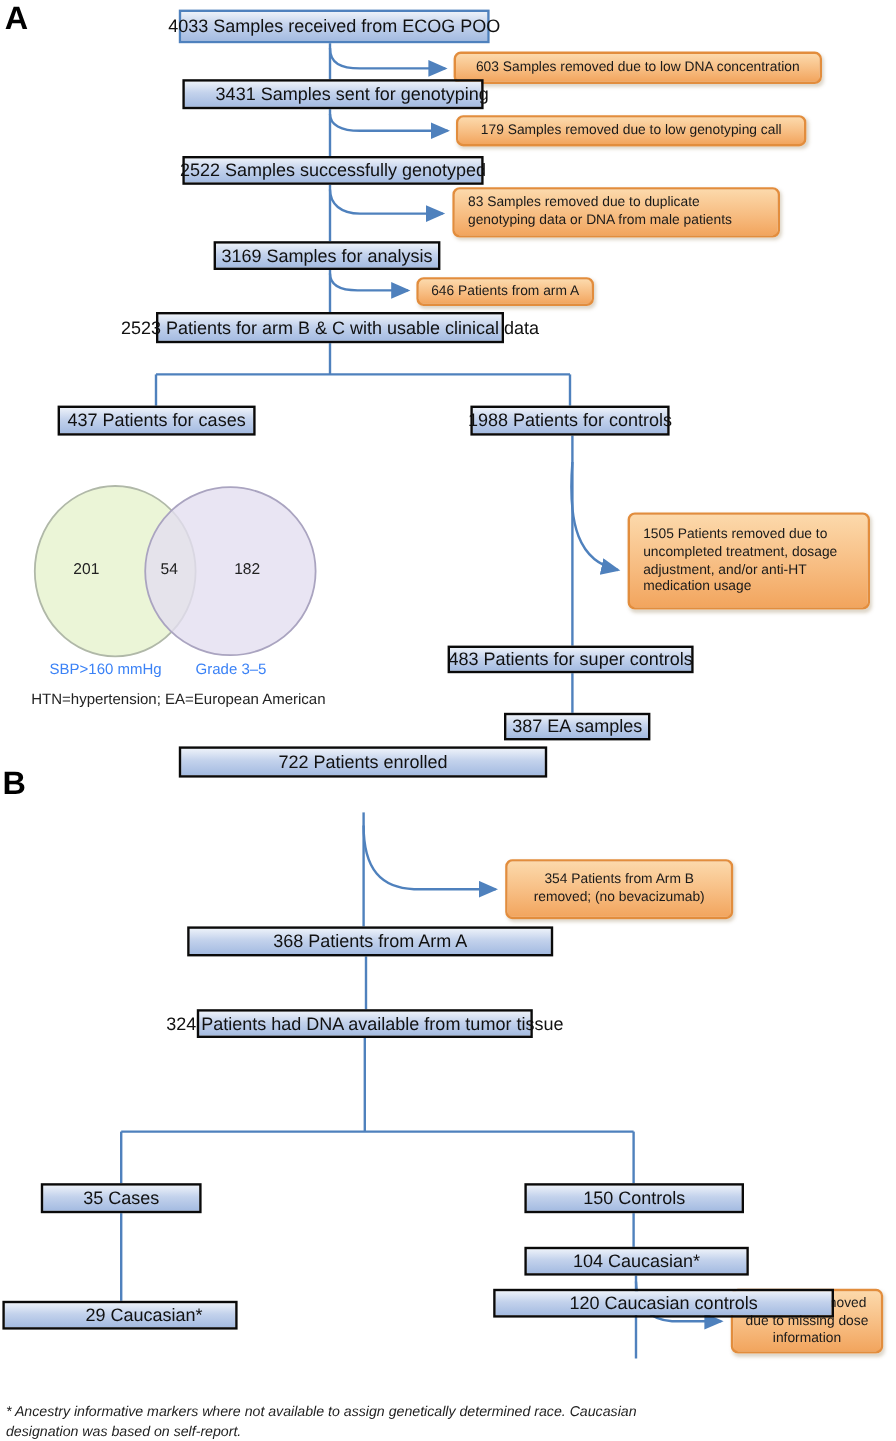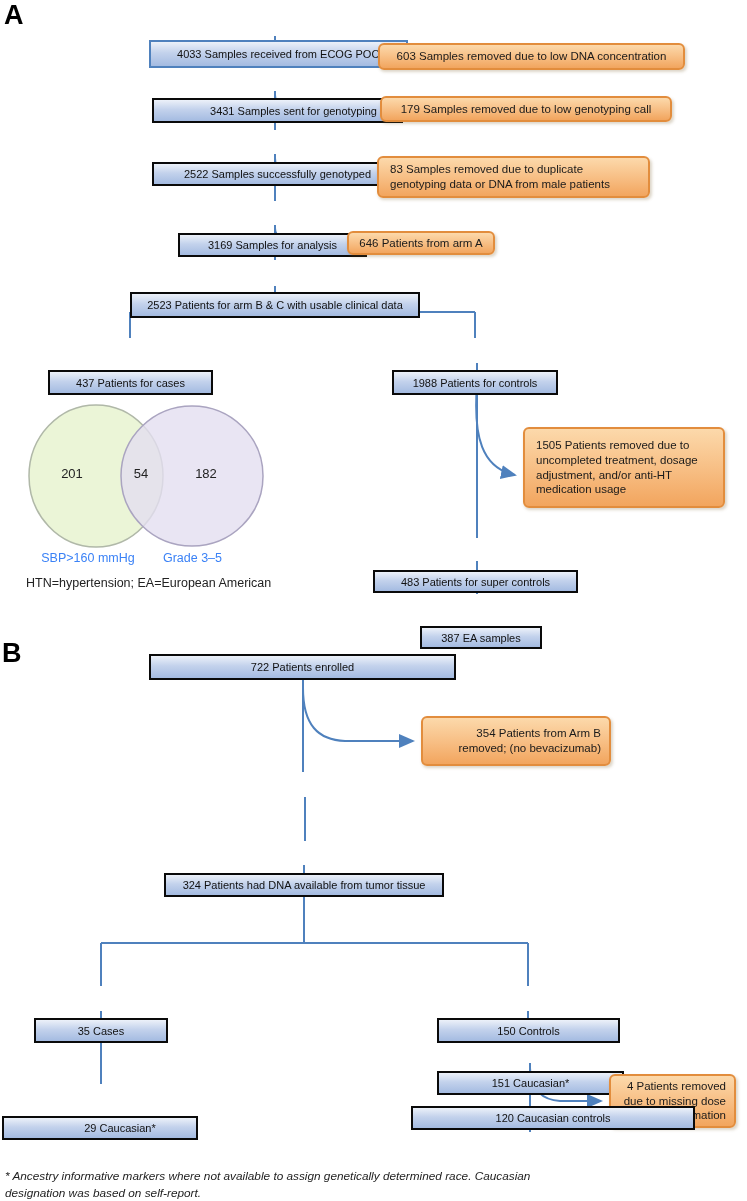--- a/index.html
+++ b/index.html
@@ -3,26 +3,26 @@
 <meta charset="utf-8">
 <style>
   html,body{margin:0;padding:0;background:#ffffff;}
   #stage{position:relative;width:747px;height:1201px;background:#ffffff;
          font-family:"Liberation Sans", sans-serif;overflow:hidden;}
   svg.overlay{position:absolute;left:0;top:0;z-index:0;}
   .panel-label{position:absolute;font-size:27px;font-weight:bold;color:#000;z-index:3;}
   .bbox{position:absolute;z-index:2;display:flex;align-items:center;justify-content:center;
         border:2px solid #0a0a0a;box-sizing:border-box;white-space:nowrap;
         background:linear-gradient(180deg,#ecf1f9 0%,#c3d2ec 45%,#a4bbe1 100%);
-        font-size:11px;color:#111;margin-top:32px;}
+        font-size:15px;color:#111;}
   .bbox.first{border-color:#4f81bd;}
   .obox{position:absolute;z-index:2;display:flex;align-items:center;justify-content:center;
         border:2px solid #e28d3d;border-radius:6px;box-sizing:border-box;
         background:linear-gradient(180deg,#fcd9ab 0%,#f7bd82 55%,#f2a55e 100%);
-        font-size:11.5px;color:#1a1a1a;text-align:right;line-height:1.3;
+        font-size:11.5px;color:#1a1a1a;text-align:center;line-height:1.3;
         box-shadow:1.5px 2px 3px rgba(120,90,40,0.25);padding:2px 8px;}
   .obox.leftalign{justify-content:flex-start;text-align:left;padding:4px 11px;}
   .venn-num{position:absolute;z-index:2;font-size:13px;color:#222;text-align:center;}
   .venn-label{position:absolute;z-index:2;font-size:12.5px;color:#3b82f6;text-align:center;white-space:nowrap;}
   .venn-legend{position:absolute;z-index:2;font-size:12.5px;color:#222;white-space:nowrap;}
   .footnote{position:absolute;z-index:2;font-size:11.8px;font-style:italic;color:#222;line-height:1.4;}
 </style>
 </head>
 <body>
 
@@ -109,30 +109,31 @@
   <div class="venn-label" style="left:28px;top:551px;width:120px;">SBP&gt;160 mmHg</div>
   <div class="venn-label" style="left:145px;top:551px;width:95px;">Grade 3–5</div>
   <div class="venn-legend" style="left:26px;top:576px;">HTN=hypertension; EA=European American</div>
 
   <div class="panel-label" style="left:2px;top:638px;">B</div>
 
   <div class="bbox" style="left:149px;top:622px;width:307px;height:26px;">722 Patients enrolled</div>
 
   <div class="obox" style="left:421px;top:716px;width:190px;height:50px;white-space:normal;">354 Patients from Arm B removed; (no bevacizumab)</div>
 
+  <div class="bbox" style="left:156px;top:772px;width:305px;height:25px;">368 Patients from Arm A</div>
 
   <div class="bbox" style="left:164px;top:841px;width:280px;height:24px;">324 Patients had DNA available from tumor tissue</div>
 
   <div class="bbox" style="left:34px;top:986px;width:134px;height:25px;">35 Cases</div>
 
   <div class="bbox" style="left:437px;top:986px;width:183px;height:25px;">150 Controls</div>
 
   <div class="bbox" style="left:2px;top:1084px;width:196px;height:24px;padding-left:40px;">29 Caucasian*</div>
 
-  <div class="bbox" style="left:437px;top:1039px;width:187px;height:24px;">151 Caucasian*</div>
+  <div class="bbox" style="left:437px;top:1039px;width:187px;height:24px;">104 Caucasian*</div>
 
   <div class="obox" style="left:609px;top:1074px;width:127px;height:54px;white-space:normal;">4 Patients removed due to missing dose information</div>
 
   <div class="bbox" style="left:411px;top:1074px;width:284px;height:24px;">120 Caucasian controls</div>
 
   <div class="footnote" style="left:5px;top:1168px;width:565px;">* Ancestry informative markers where not available to assign genetically determined race. Caucasian designation was based on self-report.</div>
 
 </div>
 
 </body></html>

